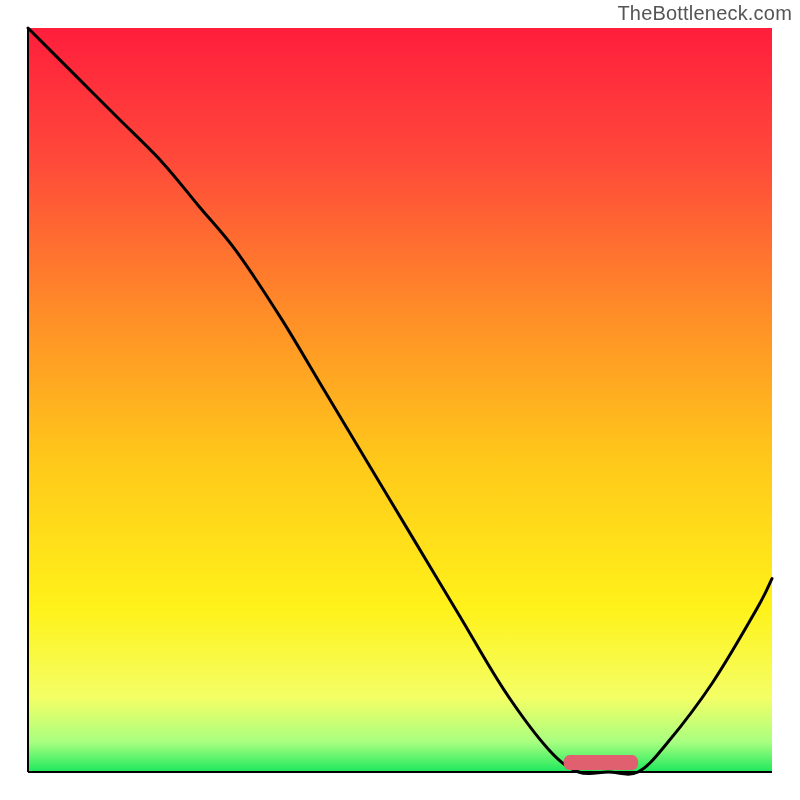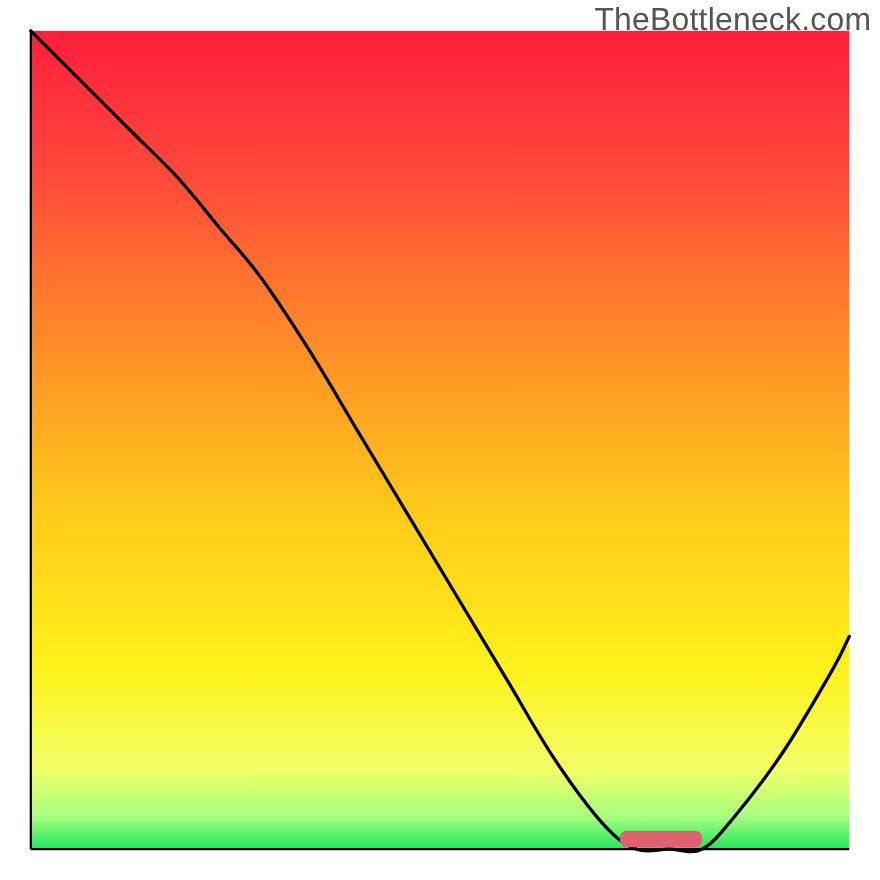--- a/index.html
+++ b/index.html
@@ -12,21 +12,21 @@
   }
   .container {
     position: relative;
     width: 800px;
     height: 800px;
   }
   .watermark {
     position: absolute;
     top: 2px;
     right: 8px;
-    font-size: 29px;
+    font-size: 20px;
     font-weight: 500;
     color: #555555;
     letter-spacing: 0.2px;
   }
   svg.chart {
     position: absolute;
     left: 0;
     top: 0;
   }
 </style>

